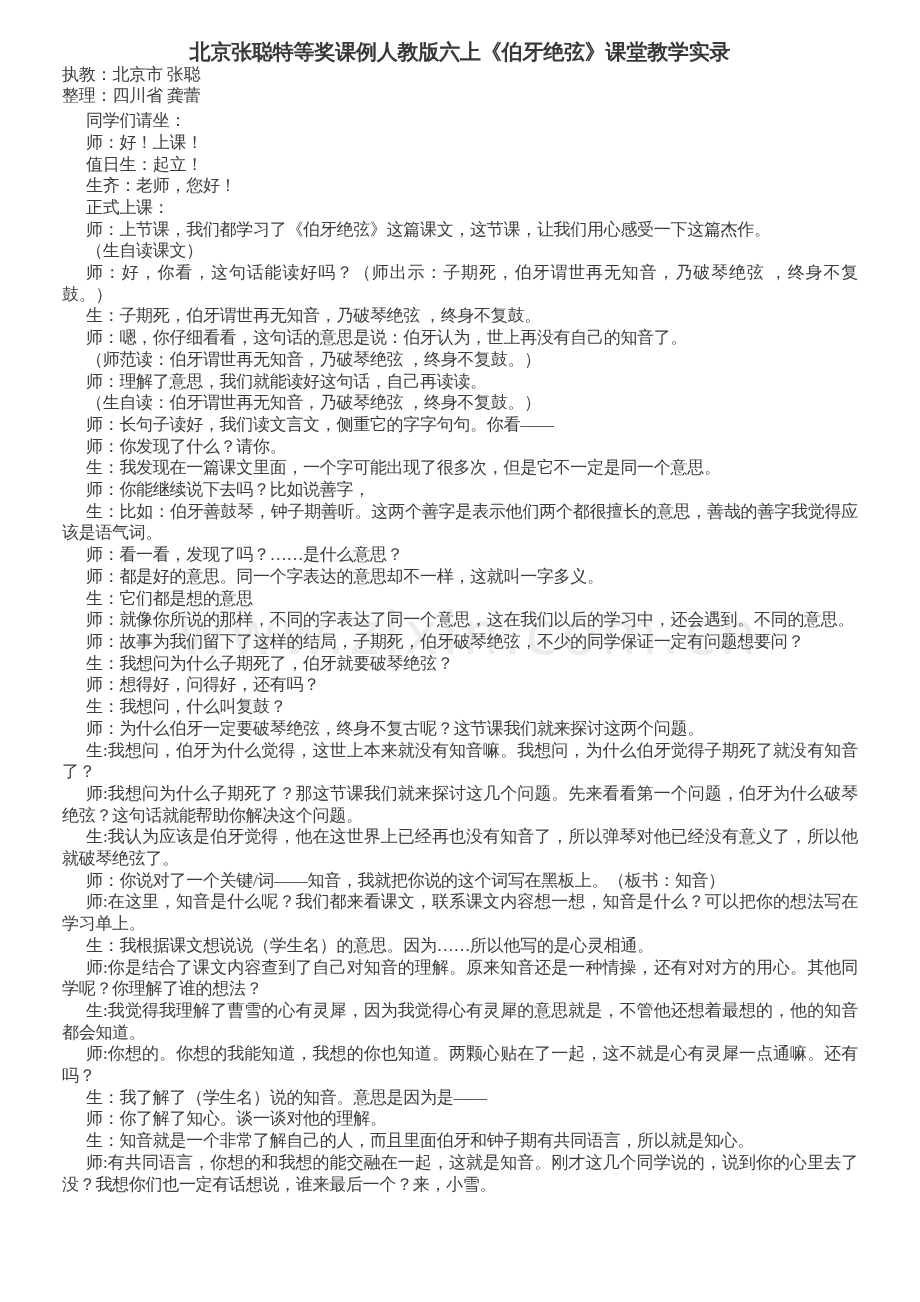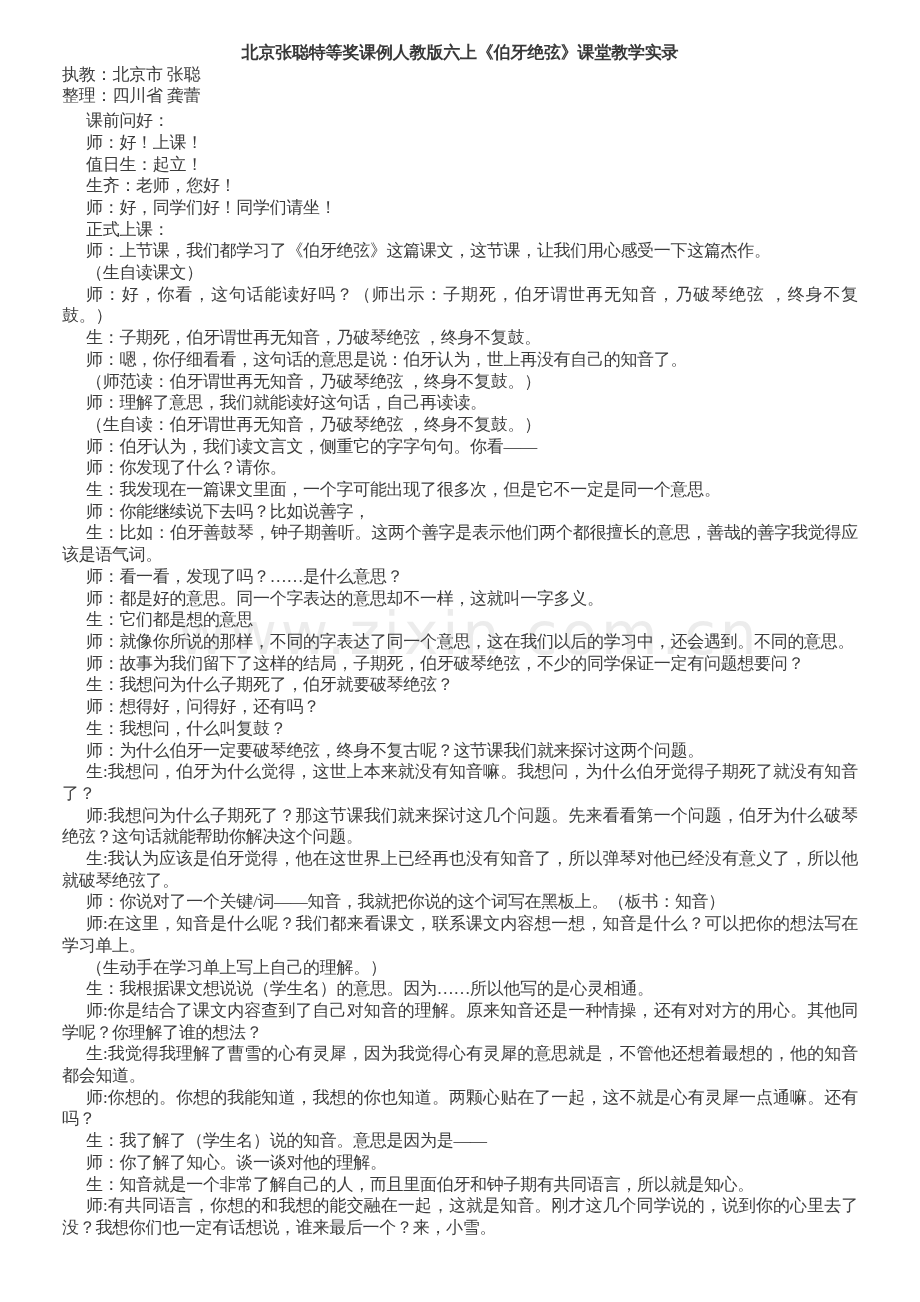--- a/index.html
+++ b/index.html
@@ -34,21 +34,21 @@
     user-select: none;
     text-align: right;
   }
   .content {
     position: relative;
     z-index: 1;
     padding: 42px 62px 0 62px;
   }
   .doc-title {
     margin: 0;
-    font-size: 17px;
+    font-size: 21px;
     font-weight: bold;
     text-align: center;
     line-height: 21.7px;
     letter-spacing: -0.2px;
     color: #383838;
   }
   .byline {
     margin: 0;
     font-size: 17px;
     text-align: left;
@@ -74,54 +74,52 @@
 
 <div class="page">
   <div class="watermark">www.zixin.com.cn</div>
 
   <div class="content">
     <h1 class="doc-title">北京张聪特等奖课例人教版六上《伯牙绝弦》课堂教学实录</h1>
     <p class="byline">执教：北京市 张聪</p>
     <p class="byline">整理：四川省 龚蕾</p>
 
     <div class="transcript">
-        <p>课前问好：</p>
+        <p>同学们请坐：</p>
         <p>师：好！上课！</p>
         <p>值日生：起立！</p>
         <p>生齐：老师，您好！</p>
-        <p>师：好，同学们好！同学们请坐！</p>
         <p>正式上课：</p>
         <p>师：上节课，我们都学习了《伯牙绝弦》这篇课文，这节课，让我们用心感受一下这篇杰作。</p>
         <p>（生自读课文）</p>
         <p>师：好，你看，这句话能读好吗？（师出示：子期死，伯牙谓世再无知音，乃破琴绝弦 ，终身不复鼓。）</p>
         <p>生：子期死，伯牙谓世再无知音，乃破琴绝弦 ，终身不复鼓。</p>
         <p>师：嗯，你仔细看看，这句话的意思是说：伯牙认为，世上再没有自己的知音了。</p>
         <p>（师范读：伯牙谓世再无知音，乃破琴绝弦 ，终身不复鼓。）</p>
         <p>师：理解了意思，我们就能读好这句话，自己再读读。</p>
         <p>（生自读：伯牙谓世再无知音，乃破琴绝弦 ，终身不复鼓。）</p>
-        <p>师：伯牙认为，我们读文言文，侧重它的字字句句。你看——</p>
+        <p>师：长句子读好，我们读文言文，侧重它的字字句句。你看——</p>
         <p>师：你发现了什么？请你。</p>
         <p>生：我发现在一篇课文里面，一个字可能出现了很多次，但是它不一定是同一个意思。</p>
         <p>师：你能继续说下去吗？比如说善字，</p>
         <p>生：比如：伯牙善鼓琴，钟子期善听。这两个善字是表示他们两个都很擅长的意思，善哉的善字我觉得应该是语气词。</p>
         <p>师：看一看，发现了吗？……是什么意思？</p>
         <p>师：都是好的意思。同一个字表达的意思却不一样，这就叫一字多义。</p>
         <p>生：它们都是想的意思</p>
         <p>师：就像你所说的那样，不同的字表达了同一个意思，这在我们以后的学习中，还会遇到。不同的意思。</p>
         <p>师：故事为我们留下了这样的结局，子期死，伯牙破琴绝弦，不少的同学保证一定有问题想要问？</p>
         <p>生：我想问为什么子期死了，伯牙就要破琴绝弦？</p>
         <p>师：想得好，问得好，还有吗？</p>
         <p>生：我想问，什么叫复鼓？</p>
         <p>师：为什么伯牙一定要破琴绝弦，终身不复古呢？这节课我们就来探讨这两个问题。</p>
         <p>生:我想问，伯牙为什么觉得，这世上本来就没有知音嘛。我想问，为什么伯牙觉得子期死了就没有知音了？</p>
         <p>师:我想问为什么子期死了？那这节课我们就来探讨这几个问题。先来看看第一个问题，伯牙为什么破琴绝弦？这句话就能帮助你解决这个问题。</p>
         <p>生:我认为应该是伯牙觉得，他在这世界上已经再也没有知音了，所以弹琴对他已经没有意义了，所以他就破琴绝弦了。</p>
         <p>师：你说对了一个关键/词——知音，我就把你说的这个词写在黑板上。（板书：知音）</p>
         <p>师:在这里，知音是什么呢？我们都来看课文，联系课文内容想一想，知音是什么？可以把你的想法写在学习单上。</p>
-        <p>（生动手在学习单上写上自己的理解。）</p>
         <p>生：我根据课文想说说（学生名）的意思。因为……所以他写的是心灵相通。</p>
         <p>师:你是结合了课文内容查到了自己对知音的理解。原来知音还是一种情操，还有对对方的用心。其他同学呢？你理解了谁的想法？</p>
         <p>生:我觉得我理解了曹雪的心有灵犀，因为我觉得心有灵犀的意思就是，不管他还想着最想的，他的知音都会知道。</p>
         <p>师:你想的。你想的我能知道，我想的你也知道。两颗心贴在了一起，这不就是心有灵犀一点通嘛。还有吗？</p>
         <p>生：我了解了（学生名）说的知音。意思是因为是——</p>
         <p>师：你了解了知心。谈一谈对他的理解。</p>
         <p>生：知音就是一个非常了解自己的人，而且里面伯牙和钟子期有共同语言，所以就是知心。</p>
         <p>师:有共同语言，你想的和我想的能交融在一起，这就是知音。刚才这几个同学说的，说到你的心里去了没？我想你们也一定有话想说，谁来最后一个？来，小雪。</p>
       </div>
   </div>

